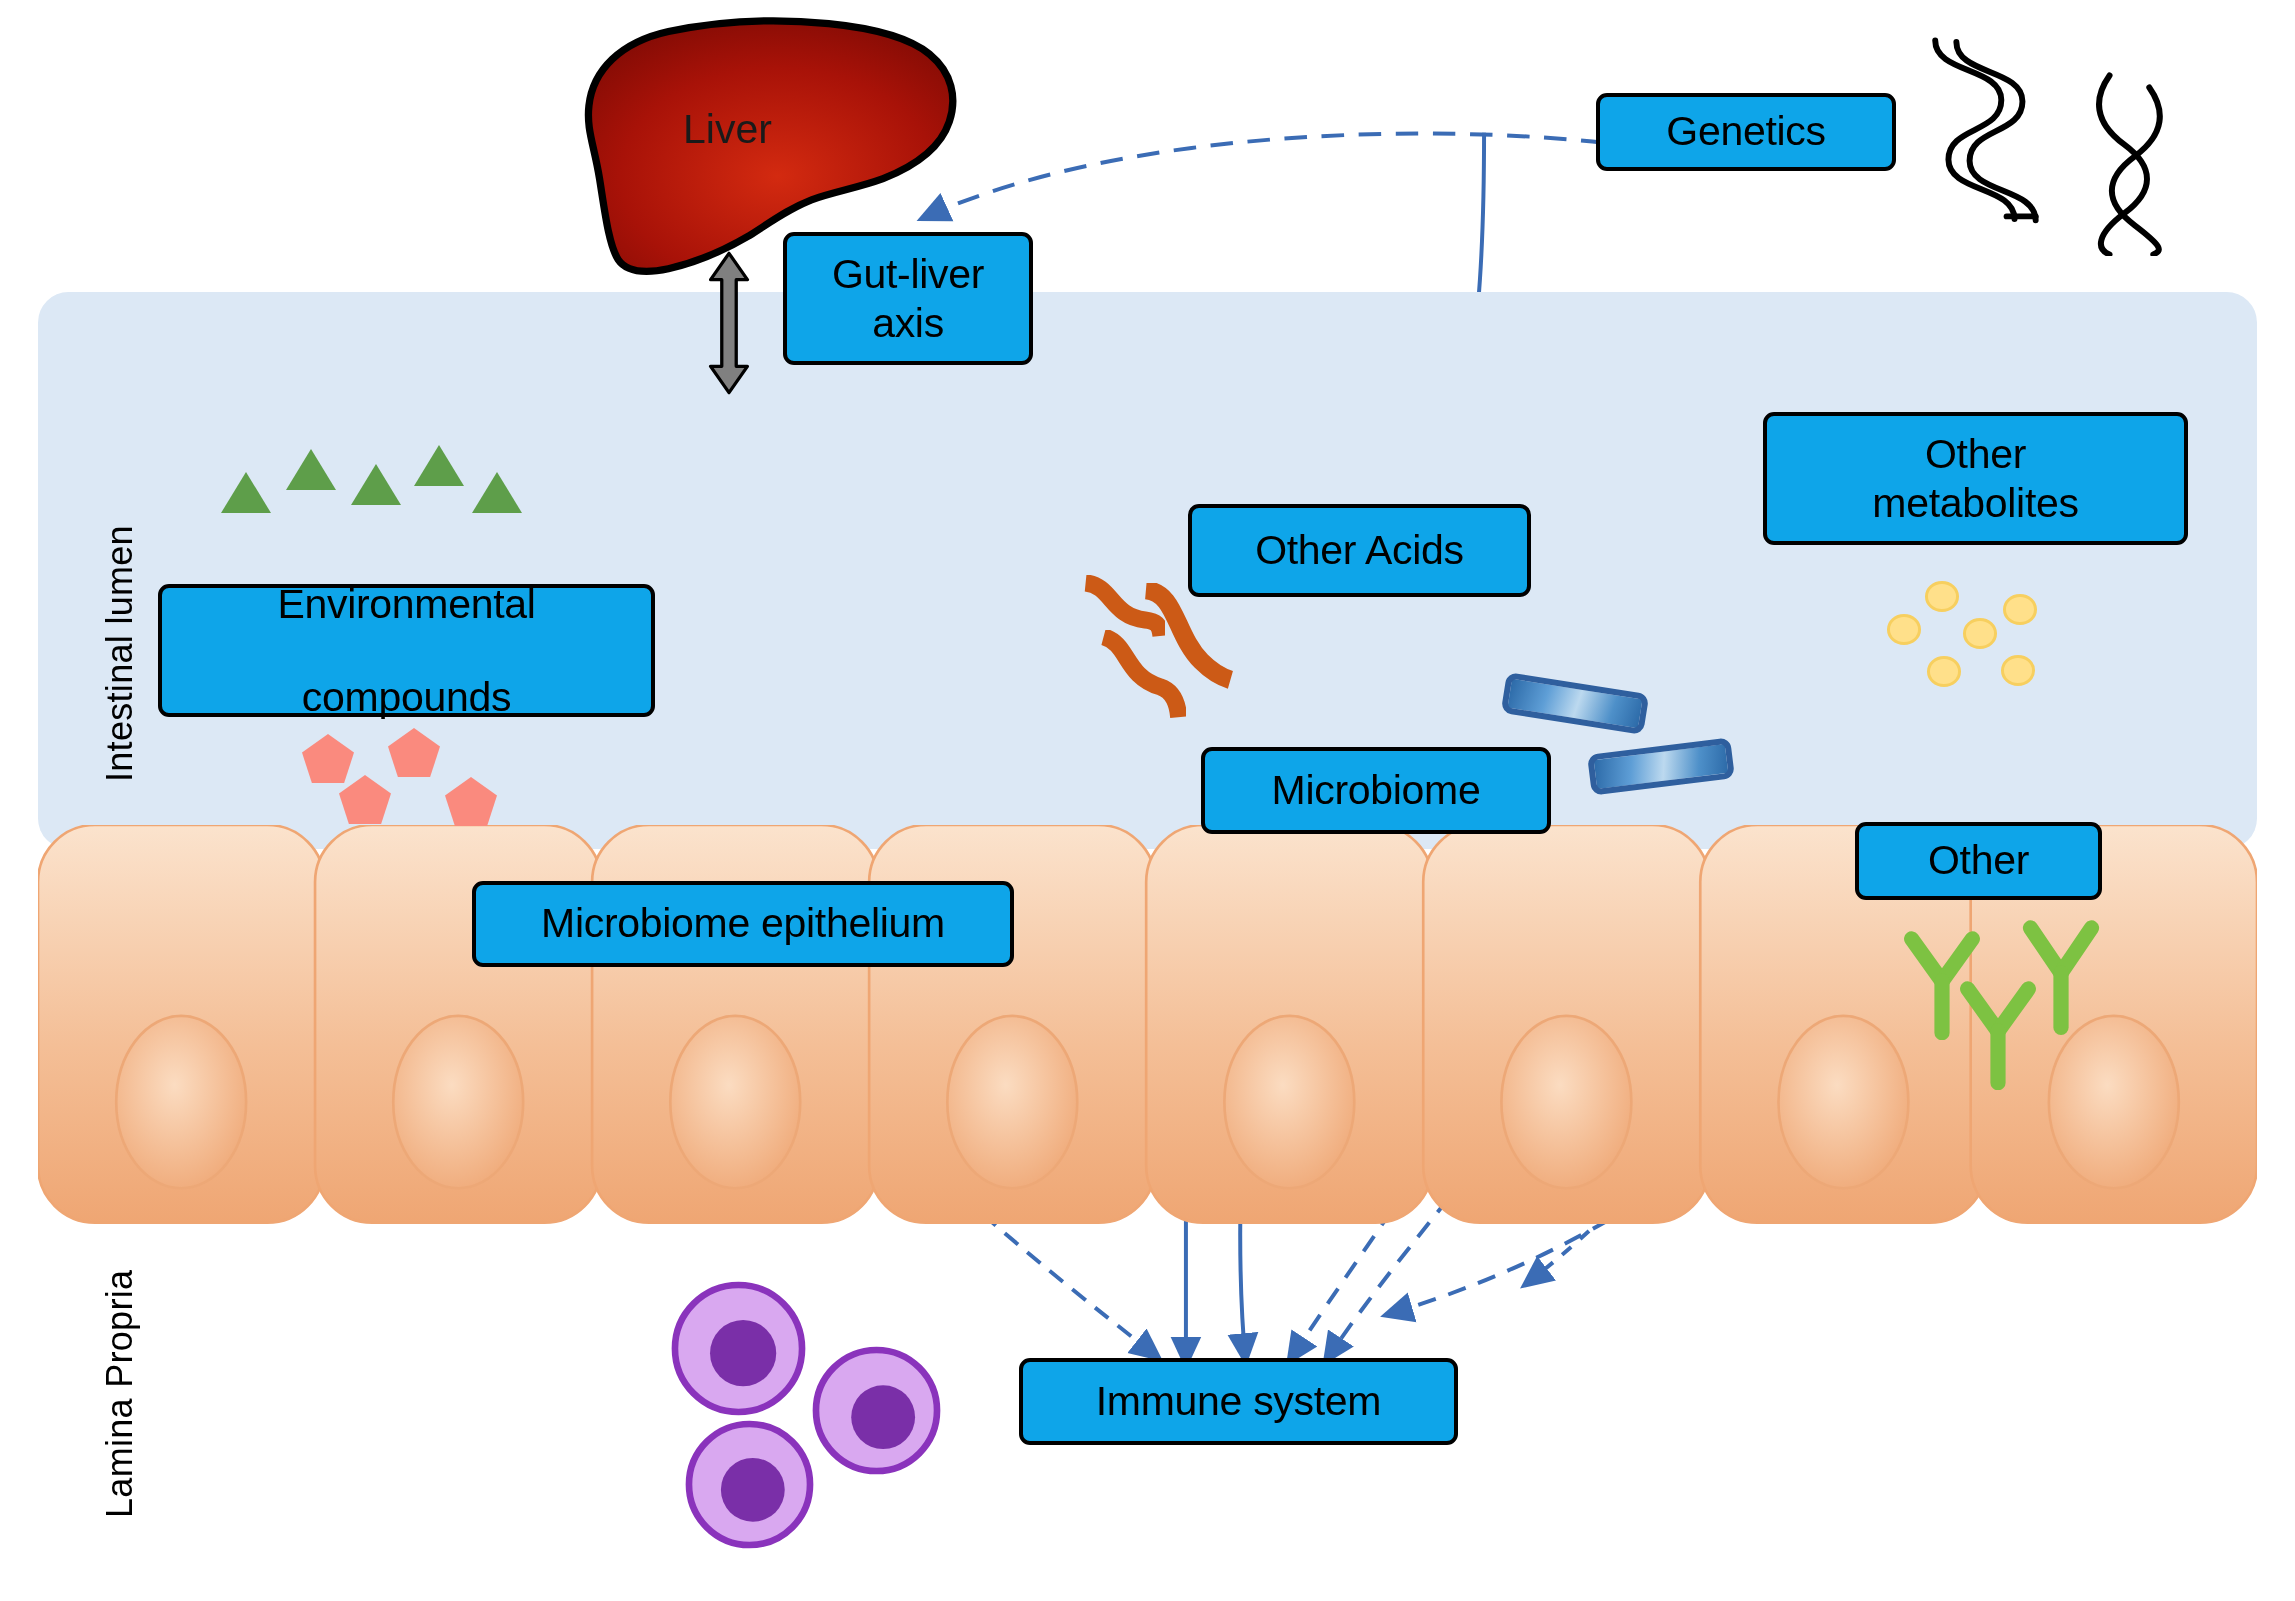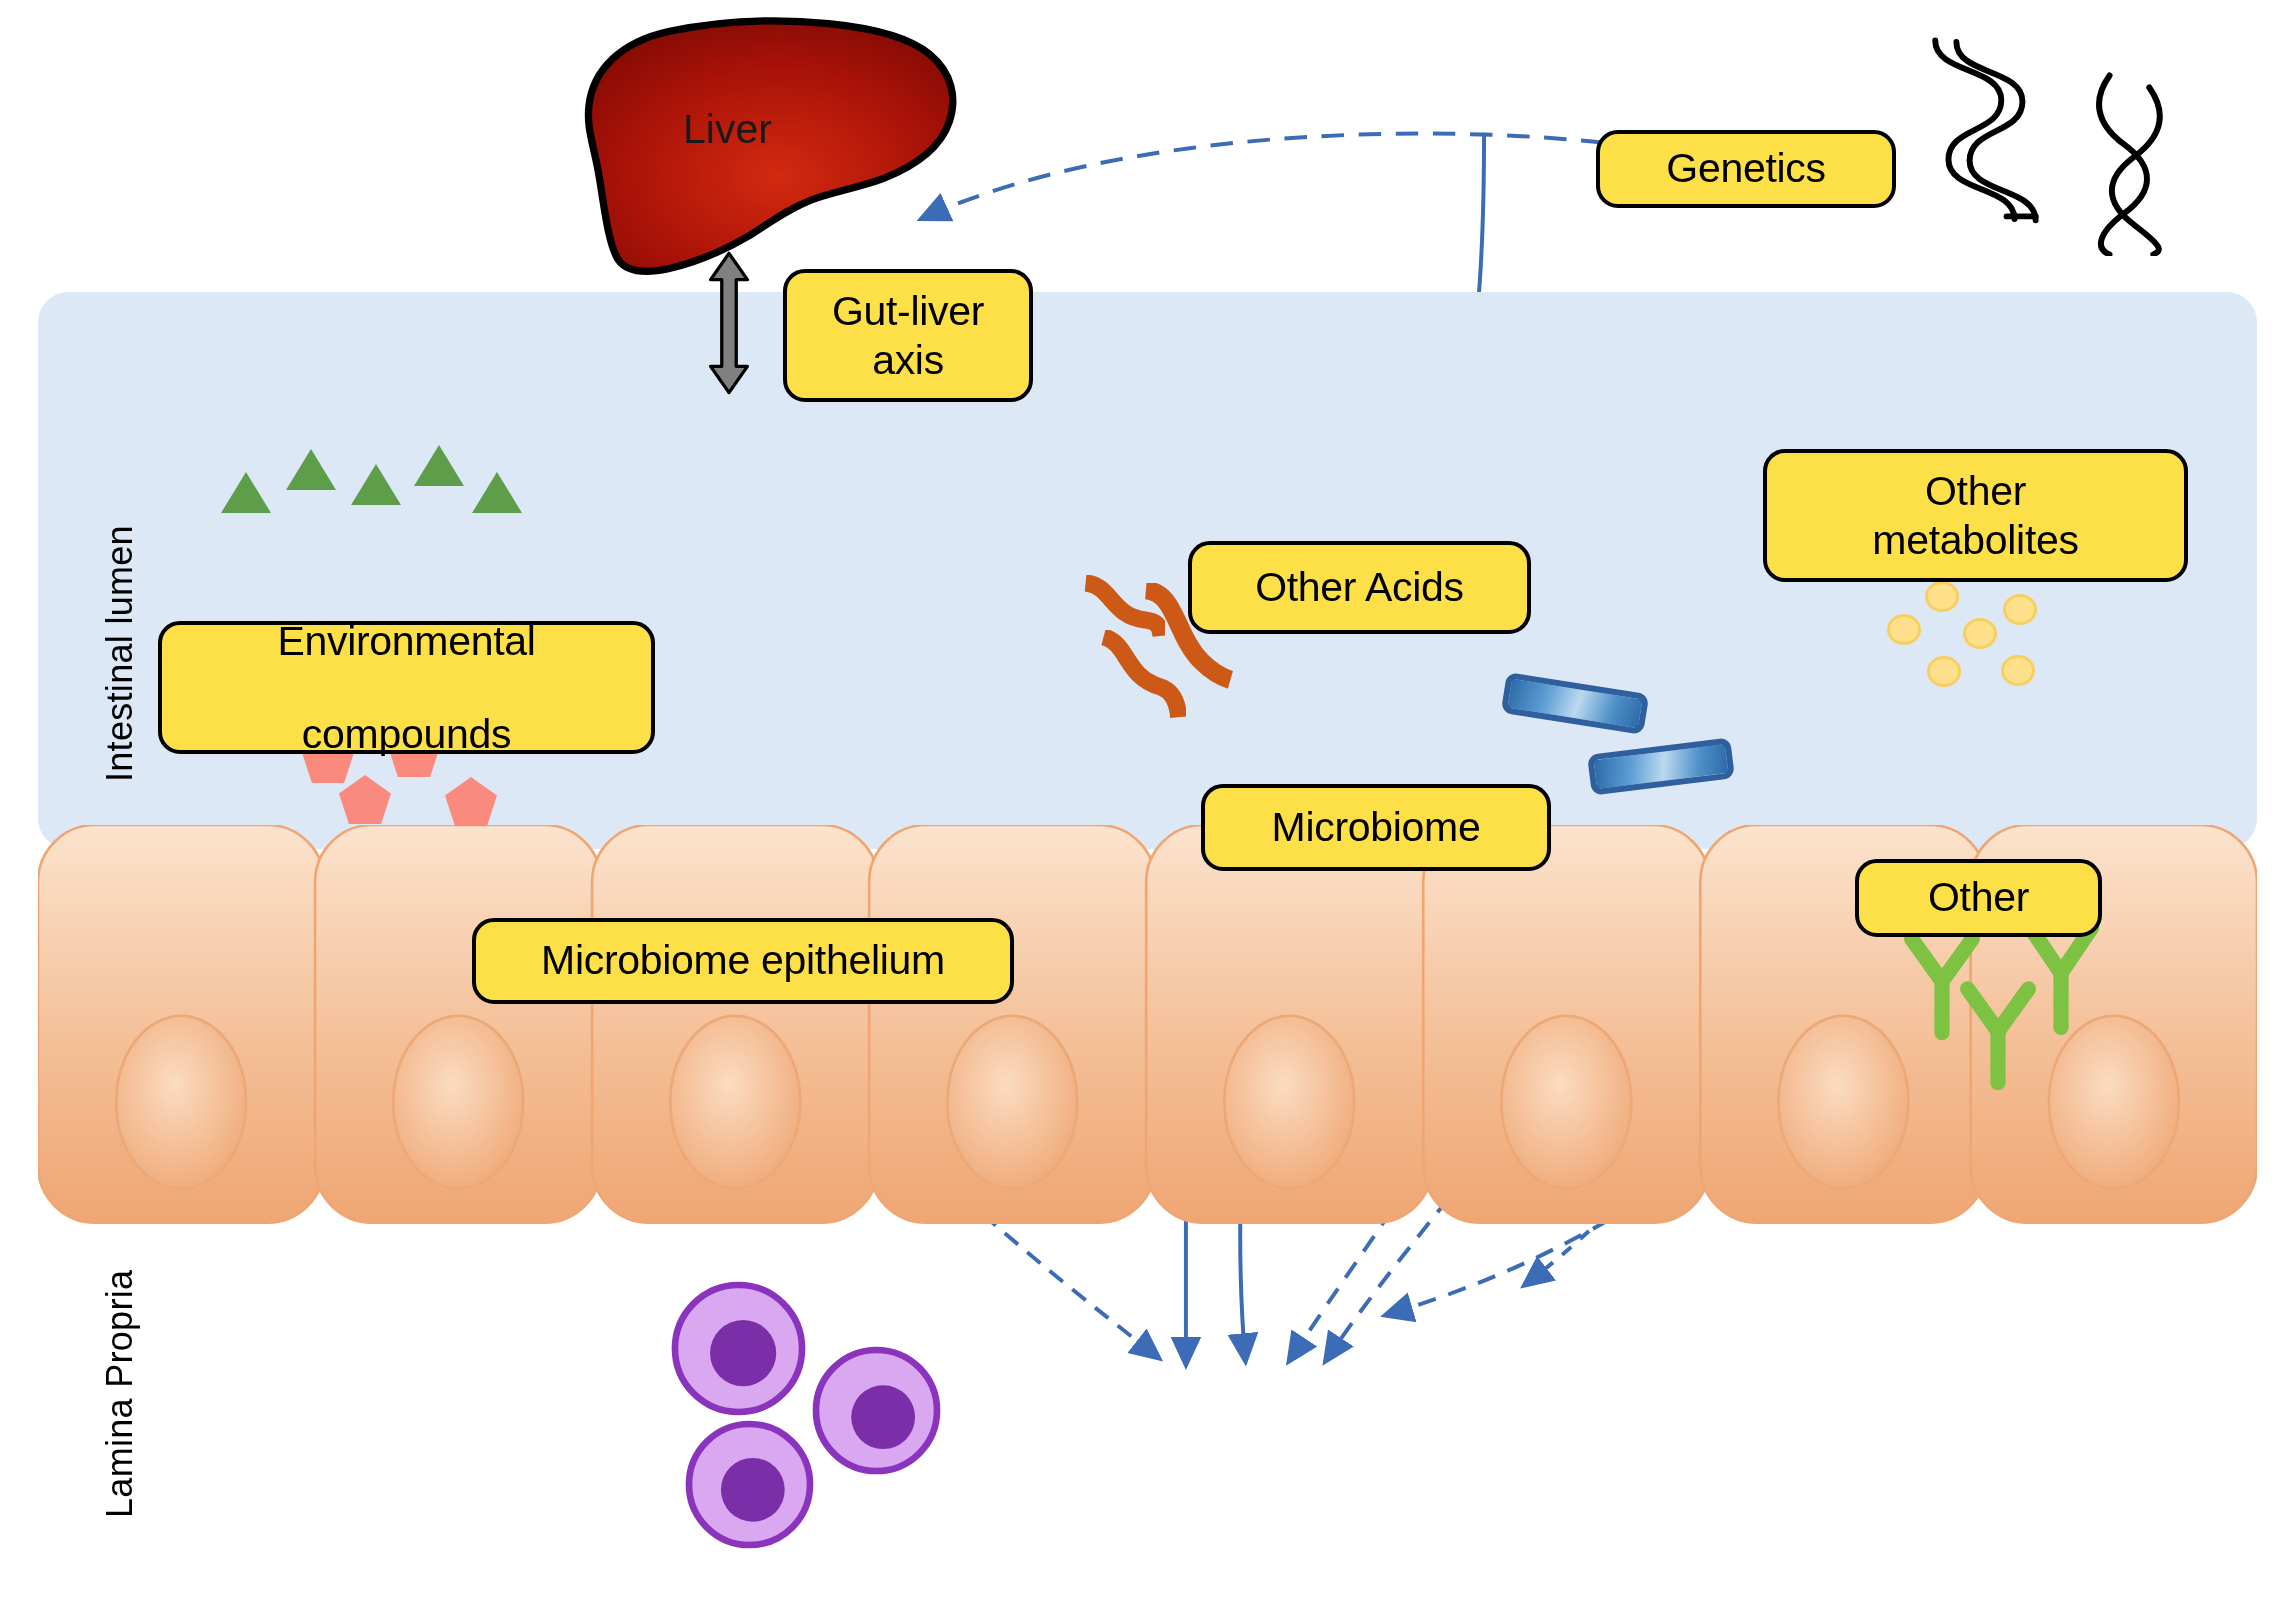--- a/index.html
+++ b/index.html
@@ -18,34 +18,33 @@
   #svgroot{
     position:absolute;
     left:0; top:0;
     width:2295px;
     height:1602px;
   }
   
   .node{
     position:absolute;
     box-sizing:border-box;
-    background:#fde047;
+    background:#0ea5e9;
     border:4.6px solid #000000;
-    border-radius:22px;
+    border-radius:11px;
     display:flex;
     align-items:center;
     justify-content:center;
     text-align:center;
     color:#000000;
     font-size:41px;
     line-height:1.12;
     letter-spacing:-0.3px;
     z-index:40;
     padding:2.7px 9.3px;
-    margin-top:37px;
   }
   .node.two-line{ line-height:1.18; }
 
   
   .lumen{
     position:absolute;
     background:#dce8f5;
     border-radius:30.5px;
     z-index:2;
   }
@@ -390,15 +389,18 @@
   </div>
 
   <div class="node" style="left:1855px; top:822px; width:247px; height:78px;">
     <span>Other</span>
   </div>
 
   <div class="node" style="left:472px; top:881px; width:542px; height:86px;">
     <span>Microbiome epithelium</span>
   </div>
 
+  <div class="node" style="left:1019px; top:1358px; width:439px; height:87px;">
+    <span>Immune system</span>
+  </div>
 
 </div>
 
 
 </body></html>

